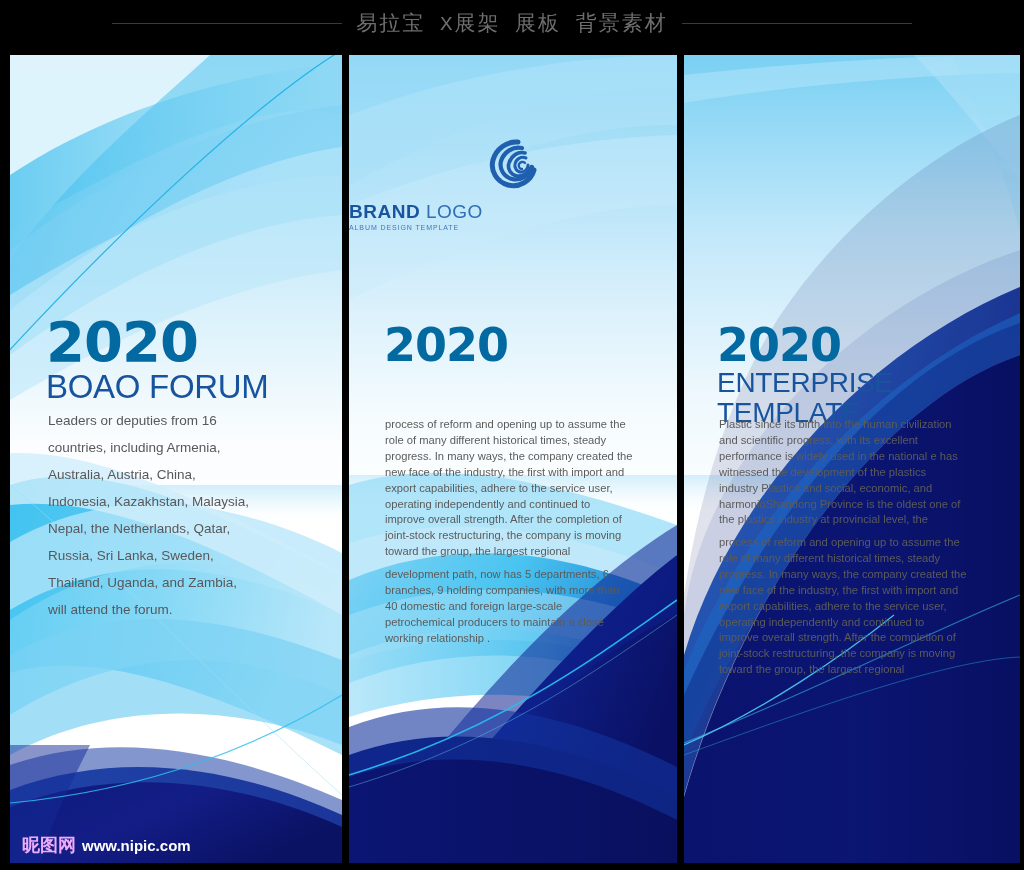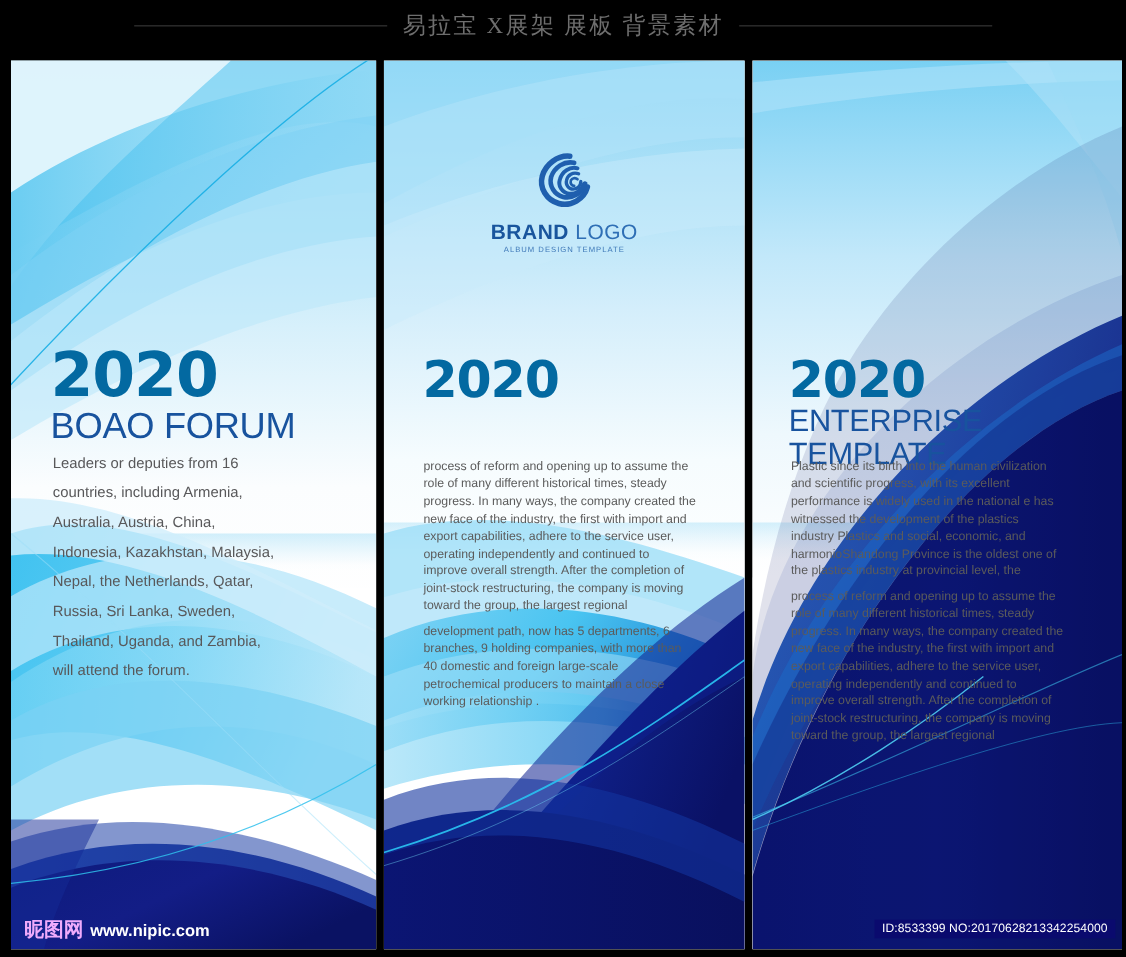--- a/index.html
+++ b/index.html
@@ -32,21 +32,21 @@
   }
   .hline {
     width: 230px;
     height: 1px;
     background: #3a3a3a;
   }
   #header-title {
     color: #6e6e6e;
     font-size: 21px;
     letter-spacing: 2px;
-    font-family: Liberation Serif, serif;
+    font-family: Liberation Mono, monospace;
     white-space: nowrap;
   }
 
   
   .panel {
     position: absolute;
     top: 55px;
     height: 808px;
     overflow: hidden;
     background: #ffffff;
@@ -69,21 +69,20 @@
     width: 100%;
     height: 100%;
   }
 
   
   #logo-block {
     position: absolute;
     left: 0;
     top: 77px;
     width: 100%;
-    text-align: center;
   }
   #logo-mark { display: block; margin: 0 auto; }
   #logo-name {
     margin-top: 5px;
     font-size: 19px;
     letter-spacing: 0.5px;
     color: #2f6fb5;
     font-family: "Liberation Sans", sans-serif;
   }
   #logo-name .b { font-weight: bold; color: #19559d; }
@@ -426,15 +425,14 @@
 joint-stock restructuring, the company is moving
 toward the group, the largest regional</div>
     </div>
   </div>
 
   <div id="watermark">
     <span id="wm-cn">昵图网</span>
     <span id="wm-url">www.nipic.com</span>
   </div>
 
-  <div id="id-badge">ID:8533399 NO:20170628213342254000</div>
 
 </div>
 
 </body></html>

